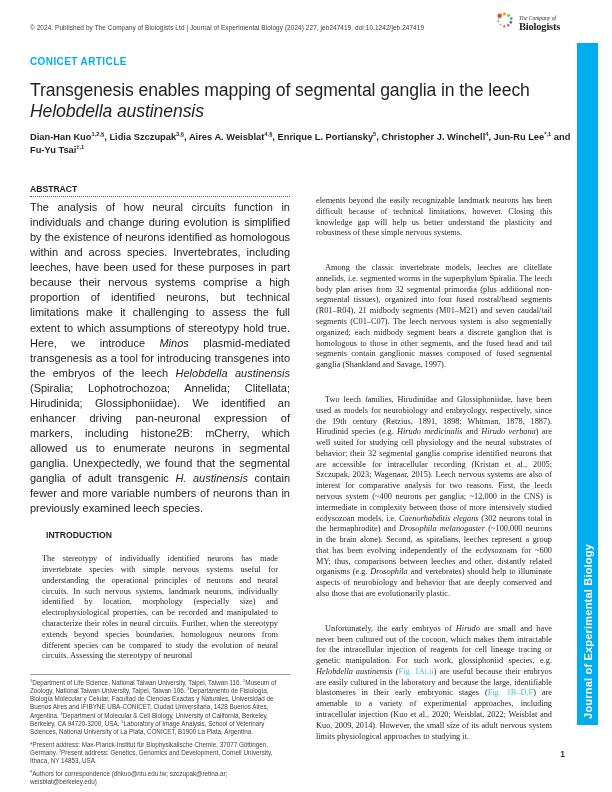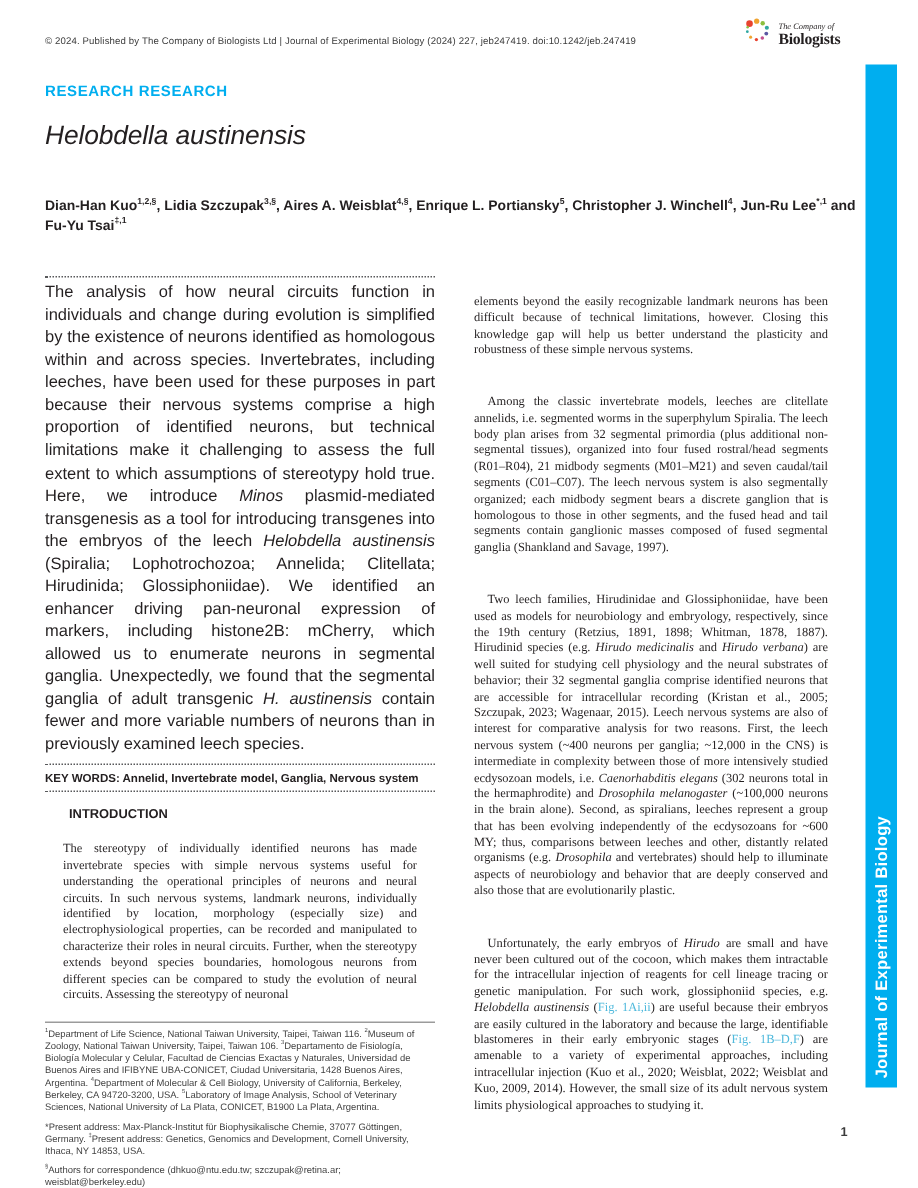--- a/index.html
+++ b/index.html
@@ -69,34 +69,35 @@
     <span class="logo-text">
       <div class="logo-l1">The Company of</div>
       <div class="logo-l2">Biologists</div>
     </span>
   </div>
 
   <div class="sidebar" style="background:#00AEEF;">
     <span class="sidebar-text">Journal of Experimental Biology</span>
   </div>
 
-  <div class="kicker" style="color:#00AEEF;">RESEARCH RESEARCH</div>
+  <div class="kicker" style="color:#00AEEF;">CONICET ARTICLE</div>
 
   <div class="title">
+    <div class="t1">Transgenesis enables mapping of segmental ganglia in the leech</div>
     <div class="t2">Helobdella austinensis</div>
   </div>
 
   <div class="authors"><span>Dian-Han Kuo</span><sup>1,2,§</sup><span>, Lidia Szczupak</span><sup>3,§</sup><span>, Aires A. Weisblat</span><sup>4,§</sup><span>, Enrique L. Portiansky</span><sup>5</sup><span>, Christopher J. Winchell</span><sup>4</sup><span>, Jun-Ru Lee</span><sup>*,1</sup><span> and Fu-Yu Tsai</span><sup>‡,1</sup></div>
 
   <div class="cols">
 
     <div class="col">
+      <div class="sec-head">ABSTRACT</div>
       <div class="rule-dot"></div>
       <p class="abstract-p"><span>The analysis of how neural circuits function in individuals and change during evolution is simplified by the existence of neurons identified as homologous within and across species. Invertebrates, including leeches, have been used for these purposes in part because their nervous systems comprise a high proportion of identified neurons, but technical limitations make it challenging to assess the full extent to which assumptions of stereotypy hold true. Here, we introduce </span><span class="it">Minos</span><span> plasmid-mediated transgenesis as a tool for introducing transgenes into the embryos of the leech </span><span class="it">Helobdella austinensis</span><span> (Spiralia; Lophotrochozoa; Annelida; Clitellata; Hirudinida; Glossiphoniidae). We identified an enhancer driving pan-neuronal expression of markers, including histone2B: mCherry, which allowed us to enumerate neurons in segmental ganglia. Unexpectedly, we found that the segmental ganglia of adult transgenic </span><span class="it">H. austinensis</span><span> contain fewer and more variable numbers of neurons than in previously examined leech species.</span></p>
-      <div class="keywords">KEY WORDS: Annelid, Invertebrate model, Ganglia, Nervous system</div>
 
       <div class="sec-head intro-head">INTRODUCTION</div>
       <p class="serif">The stereotypy of individually identified neurons has made invertebrate species with simple nervous systems useful for understanding the operational principles of neurons and neural circuits. In such nervous systems, landmark neurons, individually identified by location, morphology (especially size) and electrophysiological properties, can be recorded and manipulated to characterize their roles in neural circuits. Further, when the stereotypy extends beyond species boundaries, homologous neurons from different species can be compared to study the evolution of neural circuits. Assessing the stereotypy of neuronal</p>
 
       <div class="footnotes">
         <p class="fn"><sup>1</sup><span>Department of Life Science, National Taiwan University, Taipei, Taiwan 116. </span><sup>2</sup><span>Museum of Zoology, National Taiwan University, Taipei, Taiwan 106. </span><sup>3</sup><span>Departamento de Fisiología, Biología Molecular y Celular, Facultad de Ciencias Exactas y Naturales, Universidad de Buenos Aires and IFIBYNE UBA-CONICET, Ciudad Universitaria, 1428 Buenos Aires, Argentina. </span><sup>4</sup><span>Department of Molecular &amp; Cell Biology, University of California, Berkeley, Berkeley, CA 94720-3200, USA. </span><sup>5</sup><span>Laboratory of Image Analysis, School of Veterinary Sciences, National University of La Plata, CONICET, B1900 La Plata, Argentina.</span></p>
         <p class="fn"><span>*Present address: Max-Planck-Institut für Biophysikalische Chemie, 37077 Göttingen, Germany. </span><sup>‡</sup><span>Present address: Genetics, Genomics and Development, Cornell University, Ithaca, NY 14853, USA.</span></p>
         <p class="fn"><sup>§</sup><span>Authors for correspondence (dhkuo@ntu.edu.tw; szczupak@retina.ar; weisblat@berkeley.edu)</span></p>
         <p class="orcid-line"><span class="orcid-icon">iD</span><span><span>D.-H.K., </span><span class="lnk">0000-0002-6461-2562</span><span>; D.A.W., </span><span class="lnk">0000-0002-9617-4130</span><span>; F.-Y.T., </span><span class="lnk">0009-0007-9573-9340</span></span></p>
         <p class="fn openaccess"><span>This is an Open Access article distributed under the terms of the Creative Commons Attribution License (</span><span class="lnk">https://creativecommons.org/licenses/by/4.0</span><span>), which permits unrestricted use, distribution and reproduction in any medium provided that the original work is properly attributed.</span></p>

